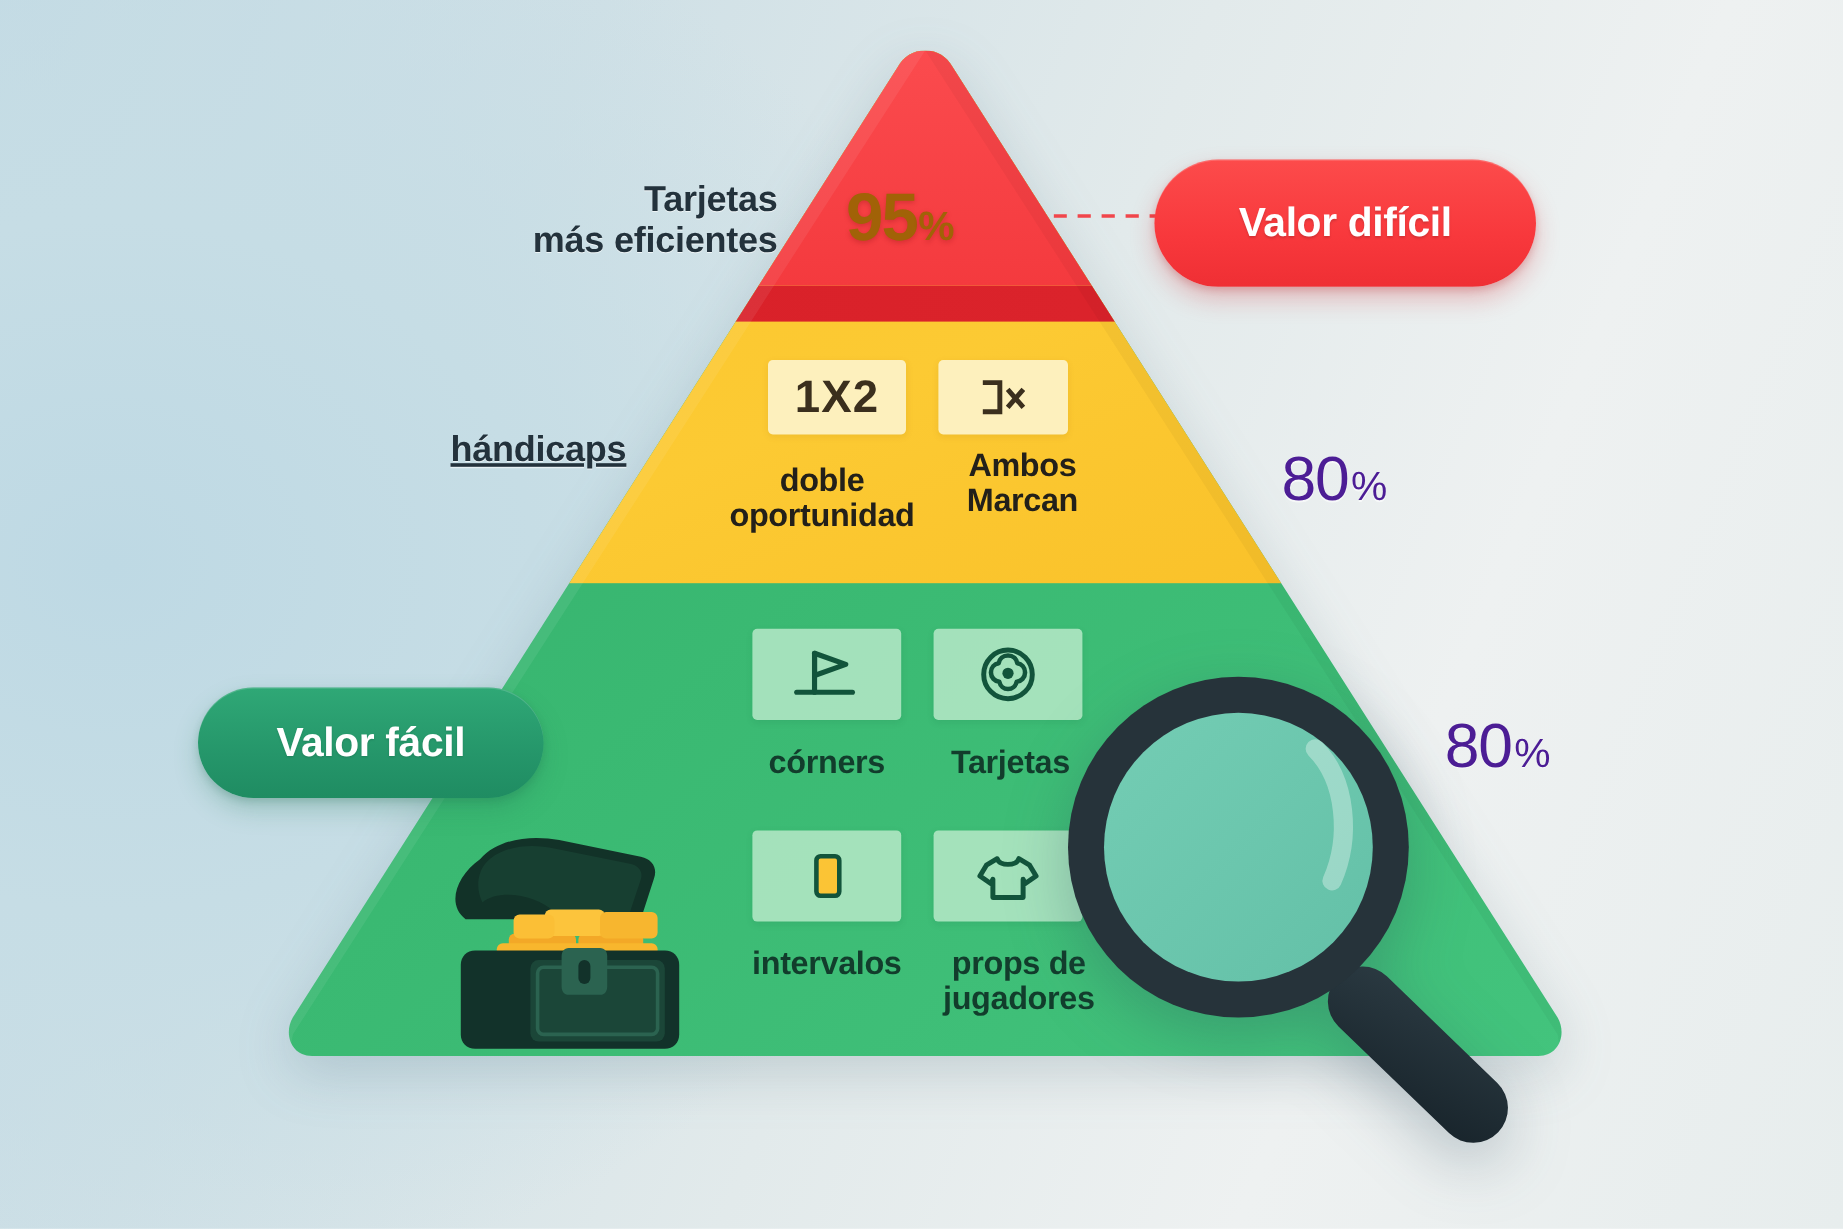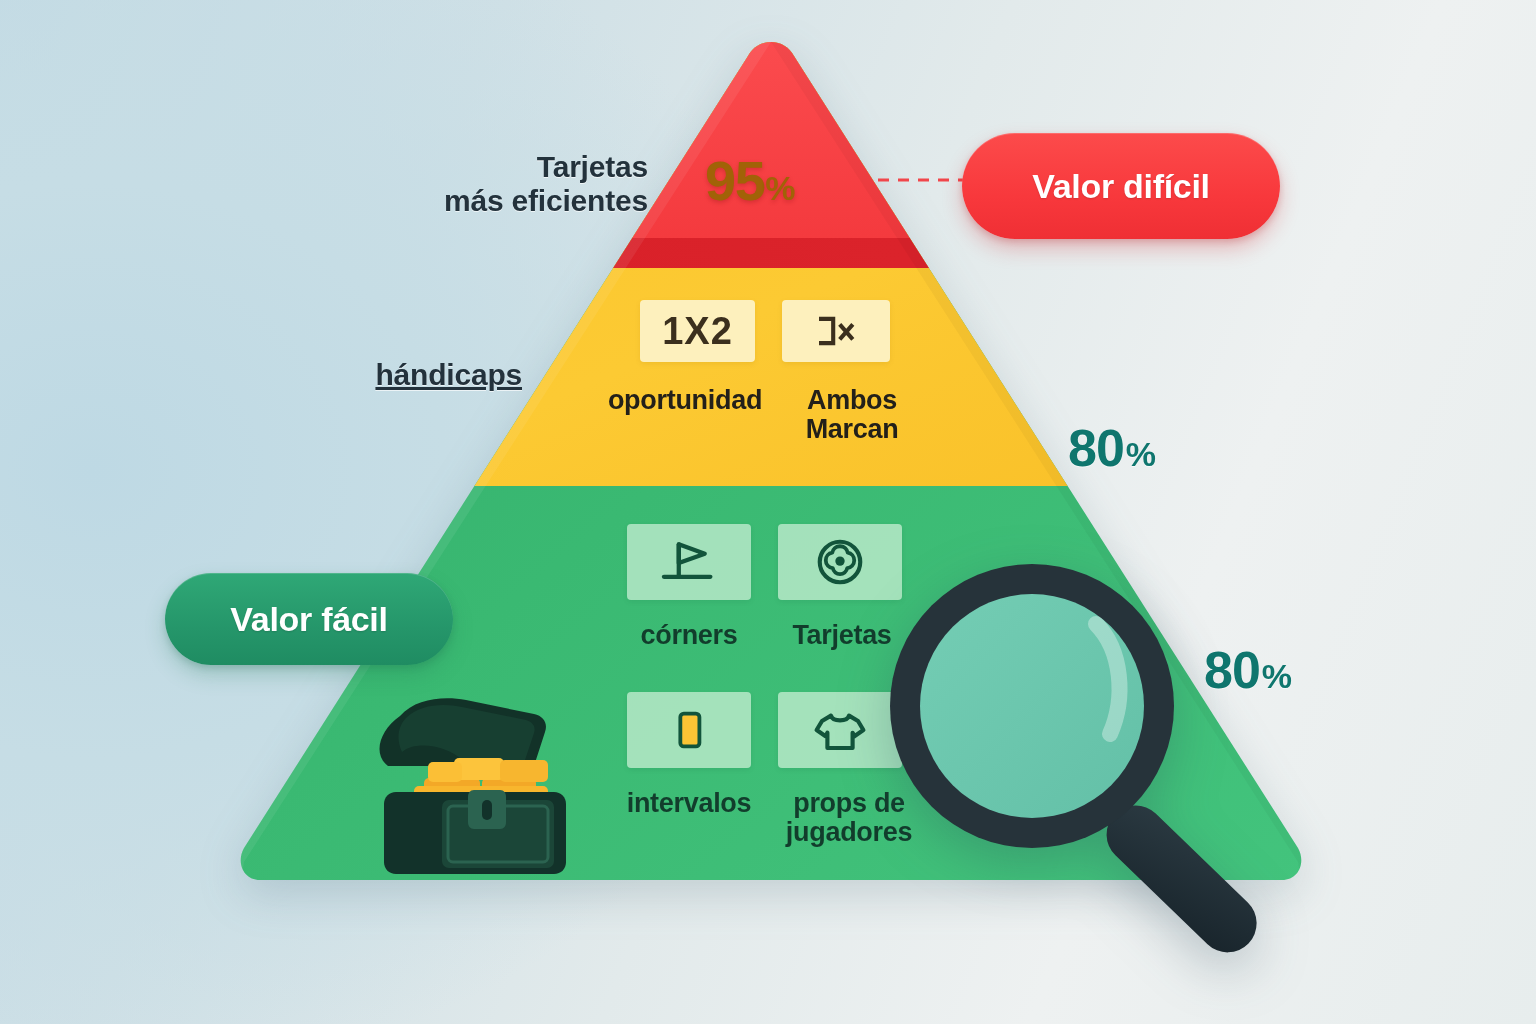--- a/index.html
+++ b/index.html
@@ -21,23 +21,22 @@
 
   
   .ltxt{
     position:absolute;color:#23323c;font-weight:700;letter-spacing:-.2px;
     text-shadow:0 1px 0 rgba(255,255,255,.65);line-height:1.12;
   }
   #lbl-mercados{left:418px;top:150px;width:230px;text-align:right;font-size:30px;}
   #lbl-handicaps{left:312px;top:358px;width:210px;text-align:right;font-size:30px;text-decoration:underline;}
 
   .pct{
-    position:absolute;color:#0f766e;font-weight:700;letter-spacing:-1px;
+    position:absolute;color:#4c1d95;font-weight:400;letter-spacing:-1px;
     text-shadow:0 1px 0 rgba(255,255,255,.6);
-    margin-top:48px;
   }
   .pct .n{font-size:52px;}
   .pct .s{font-size:34px;margin-left:2px;}
   #pct-80{left:1068px;top:370px;}
   #pct-60{left:1204px;top:592px;}
 
   
   #pct-95{
     position:absolute;left:705px;top:148px;color:#a16207;
     text-shadow:0 2px 4px rgba(140,15,20,.30);
@@ -79,21 +78,21 @@
     position:absolute;text-align:center;font-weight:700;line-height:1.08;
     letter-spacing:-.3px;
   }
   .cap.y{color:#23201a;font-size:27px;}
   .cap.g{color:#123d2c;font-size:27px;}
 
   
   #tile-1x2{left:640px;top:300px;width:115px;height:62px;}
   #cap-1x2{left:560px;top:386px;width:250px;}
   #tile-btts{left:782px;top:300px;width:108px;height:62px;}
-  #cap-btts{left:772px;top:386px;width:160px;}
+  #cap-btts{left:772px;top:374px;width:160px;}
 
   
   #tile-corners{left:627px;top:524px;width:124px;height:76px;}
   #cap-corners{left:608px;top:621px;width:162px;}
   #tile-cards{left:778px;top:524px;width:124px;height:76px;}
   #cap-cards{left:762px;top:621px;width:160px;}
   #tile-interv{left:627px;top:692px;width:124px;height:76px;}
   #cap-interv{left:604px;top:789px;width:170px;}
   #tile-props{left:778px;top:692px;width:124px;height:76px;}
   #cap-props{left:768px;top:789px;width:162px;}
@@ -173,20 +172,21 @@
     <line x1="0" y1="2" x2="86" y2="2" stroke="#f1464b" stroke-width="3" stroke-dasharray="11 9" stroke-linecap="butt"></line>
   </svg>
 
   <div class="pill" id="pill-dificil">Valor difícil</div>
   <div class="pill" id="pill-facil">Valor fácil</div>
 
   <div class="tile y" id="tile-1x2">
     <span class="glyph" style="font-size:38px;letter-spacing:1px;">1X2</span>
   </div>
   <div class="cap y" id="cap-1x2">
+    <div>doble</div>
     <div>oportunidad</div>
   </div>
 
   <div class="tile y" id="tile-btts">
     <svg viewBox="0 0 60 40" width="56" height="38">
       <path d="M14 7 L27 7 L27 33 L14 33" fill="none" stroke="#3b2f1d" stroke-width="4.4" stroke-linecap="square" stroke-linejoin="miter"></path>
       <path d="M34 13 L48 29 M48 13 L34 29" fill="none" stroke="#3b2f1d" stroke-width="4.4" stroke-linecap="butt"></path>
     </svg>
   </div>
   <div class="cap y" id="cap-btts">

